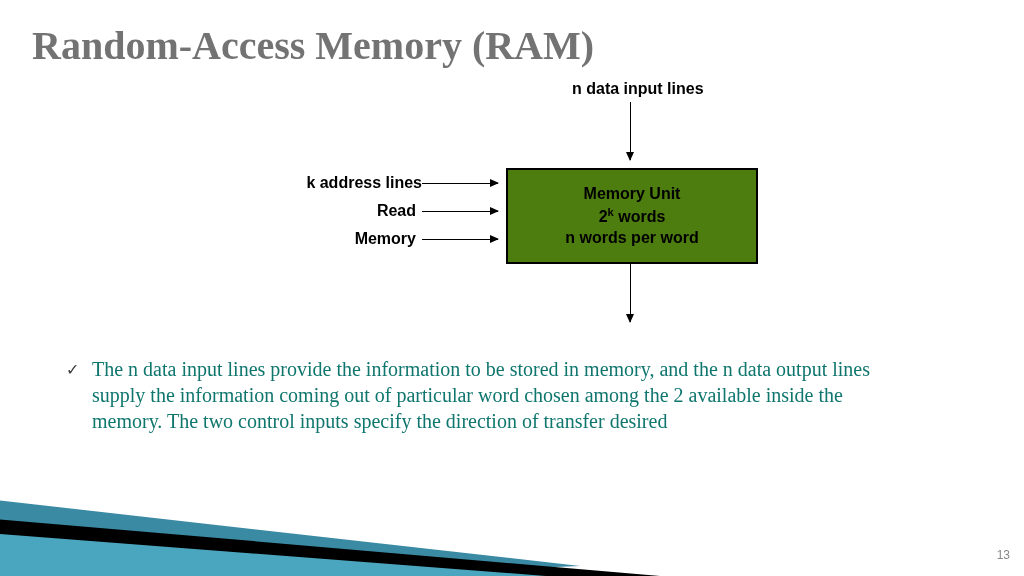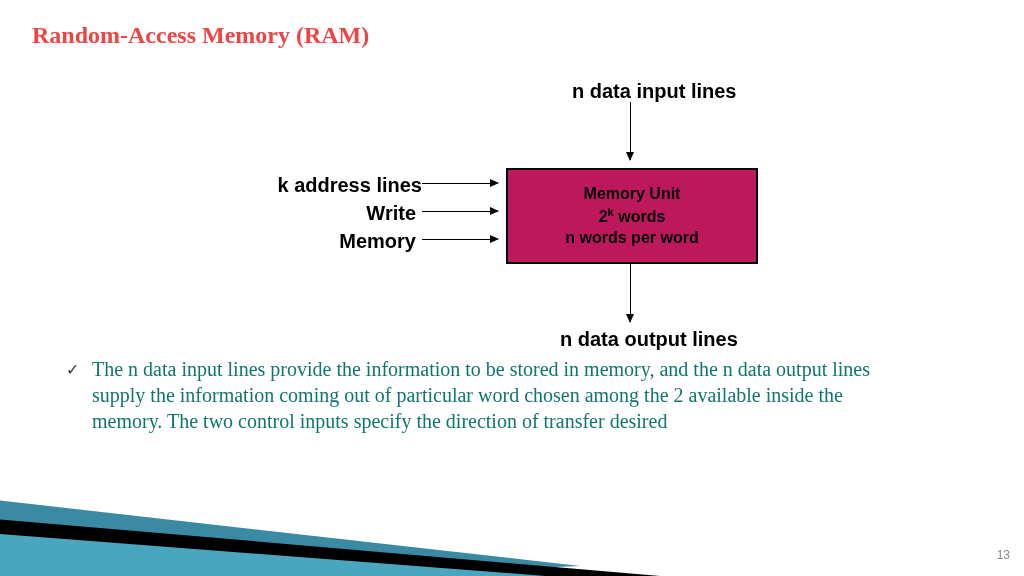--- a/index.html
+++ b/index.html
@@ -1,19 +1,19 @@
 <!DOCTYPE html>
 <html><head>
 <meta charset="utf-8">
 <style>
   html,body{margin:0;padding:0;width:1024px;height:576px;font-family:"Times New Roman",serif;background:#fff;overflow:hidden;position:relative}
-  .title{position:absolute;left:32px;top:22px;font-size:24px;font-weight:bold;color:#ef4444}
+  .title{position:absolute;left:32px;top:22px;font-size:40px;font-weight:bold;color:#737373}
   .diagram{position:absolute;left:310px;top:80px;width:520px;height:260px;font-family:Arial,Helvetica,sans-serif;font-weight:bold;color:#000}
-  .lbl{position:absolute;font-size:20px;white-space:nowrap}
-  .mem-box{position:absolute;left:196px;top:88px;width:248px;height:92px;background:#be185d;border:2px solid #000;display:flex;align-items:center;justify-content:center;text-align:center;line-height:1.35}
+  .lbl{position:absolute;font-size:16px;white-space:nowrap}
+  .mem-box{position:absolute;left:196px;top:88px;width:248px;height:92px;background:#4d7c0f;border:2px solid #000;display:flex;align-items:center;justify-content:center;text-align:center;line-height:1.35}
   .mem-box sup{font-size:.7em}
   .arrow{position:absolute;background:#000}
   .arrow-h{height:1px}
   .arrow-h:after{content:"";position:absolute;right:-1px;top:-4px;border-left:9px solid #000;border-top:4.5px solid transparent;border-bottom:4.5px solid transparent}
   .arrow-v{width:1px}
   .arrow-v:after{content:"";position:absolute;left:-4px;bottom:-1px;border-top:9px solid #000;border-left:4.5px solid transparent;border-right:4.5px solid transparent}
   .body-text{position:absolute;left:92px;top:356px;width:820px;font-size:20px;line-height:1.3;color:#0f766e}
   .check{position:absolute;left:66px;top:360px;font-size:16px;color:#3a3a3a}
   .page-num{position:absolute;right:14px;bottom:14px;font-size:12px;color:#888;font-family:Arial,Helvetica,sans-serif}
   .swoosh{position:absolute;left:-40px;bottom:-10px;width:720px;height:150px;pointer-events:none}
@@ -23,36 +23,35 @@
 
 <div class="title">Random-Access Memory (RAM)</div>
 
 <div class="diagram">
   <div class="lbl" style="left:262px;top:0">n data input lines</div>
   <div class="arrow arrow-v" style="left:320px;top:22px;height:58px"></div>
 
   <div class="lbl" style="right:408px;top:94px;text-align:left">k address lines</div>
   <div class="arrow arrow-h" style="left:112px;top:103px;width:76px"></div>
 
-  <div class="lbl" style="right:414px;top:122px;text-align:right">Write</div>
+  <div class="lbl" style="right:414px;top:122px;text-align:right">Read</div>
   <div class="arrow arrow-h" style="left:112px;top:131px;width:76px"></div>
 
   <div class="lbl" style="right:414px;top:150px;text-align:right">Memory</div>
   <div class="arrow arrow-h" style="left:112px;top:159px;width:76px"></div>
 
   <div class="mem-box">
     <div>
       <span>Memory Unit</span><br>
       <span>2</span><sup>k</sup><span> words</span><br>
       <span>n words per word</span>
     </div>
   </div>
 
   <div class="arrow arrow-v" style="left:320px;top:184px;height:58px"></div>
-  <div class="lbl" style="left:250px;top:248px">n data output lines</div>
 </div>
 
 <div class="check">✓</div>
 <div class="body-text">The n data input lines provide the information to be stored in memory, and the n data output lines supply the information coming out of particular word chosen among the 2 available inside the memory. The two control inputs specify the direction of transfer desired</div>
 
 <svg class="swoosh" viewBox="0 0 720 150" preserveAspectRatio="none">
   <polygon points="0,60 620,130 0,155" fill="#3a8aa3"></polygon>
   <polygon points="0,80 700,140 0,160" fill="#000"></polygon>
   <polygon points="0,95 690,148 0,165" fill="#4aa6bf"></polygon>
 </svg>

